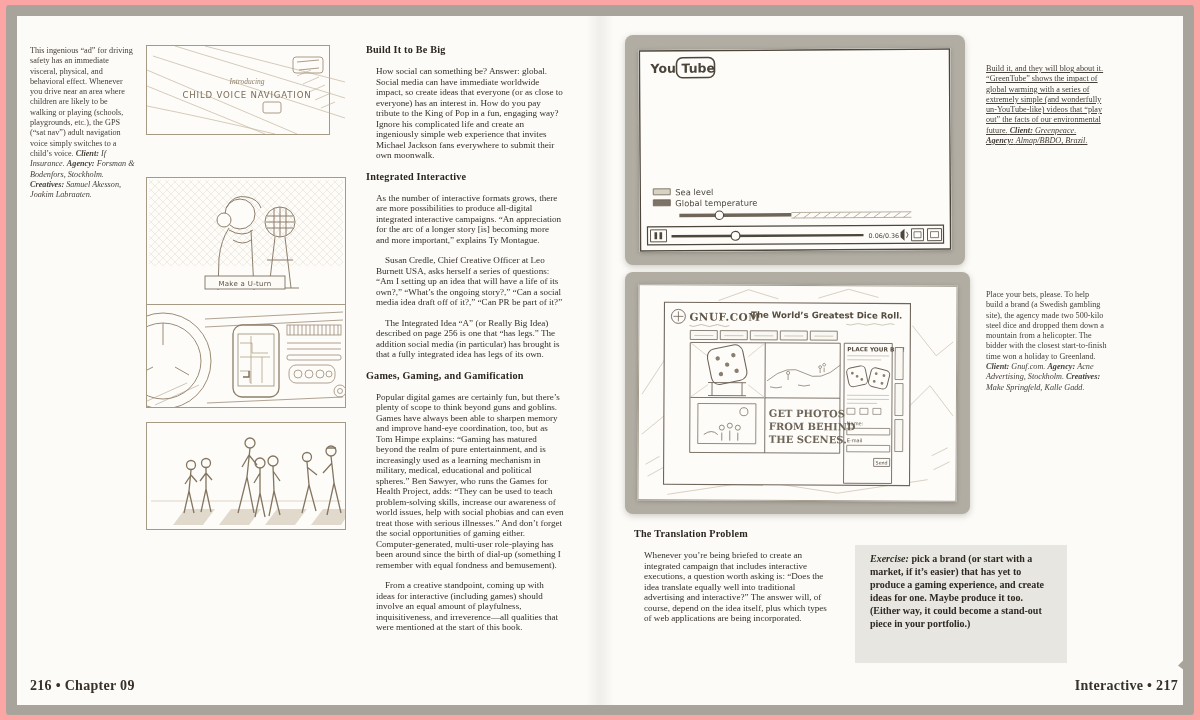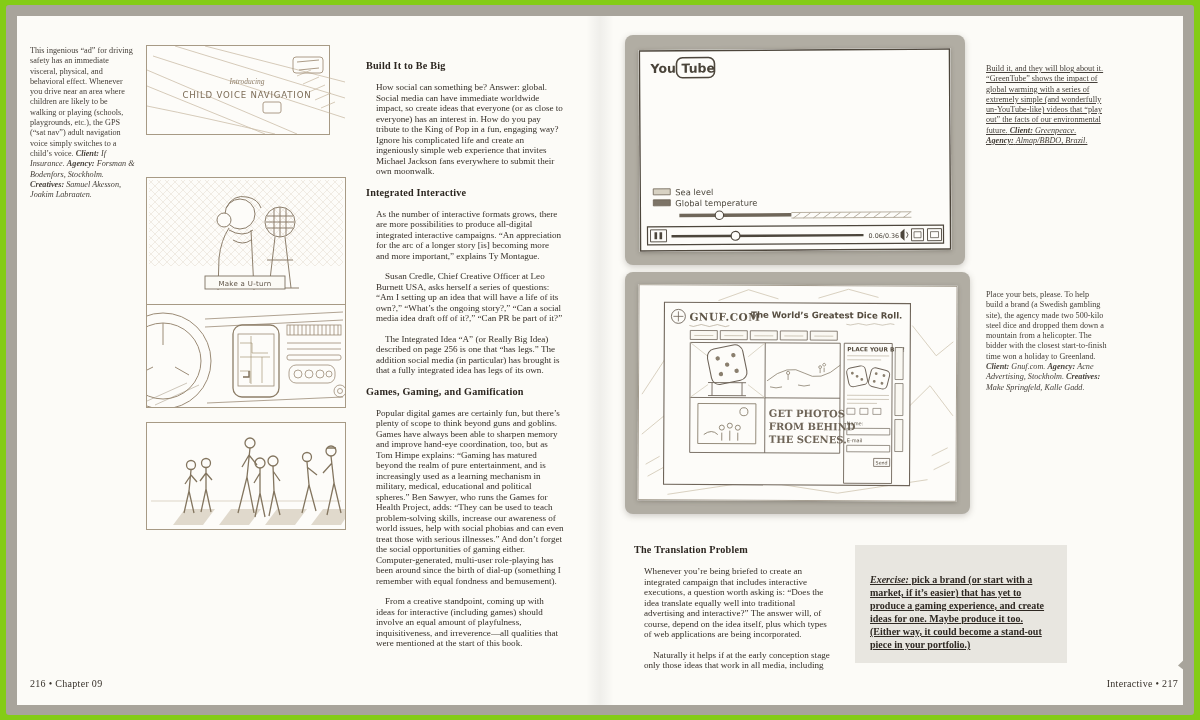--- a/index.html
+++ b/index.html
@@ -1,38 +1,38 @@
 <!DOCTYPE html>
 <html><head>
 <meta charset="utf-8">
 <style>
   html,body{margin:0;padding:0;background:#ffffff;}
-  #spread{position:relative;width:1200px;height:720px;background:#84cc16;overflow:hidden;
+  #spread{position:relative;width:1200px;height:720px;background:#fca5a5;overflow:hidden;
           font-family:"Liberation Serif",serif;color:#38312a;}
   .frame{position:absolute;left:6px;top:5px;right:6px;bottom:5px;background:#a8a49b;border-radius:3px;}
   .page{position:absolute;left:17px;top:16px;right:17px;bottom:15px;background:#fcfbf7;}
   .abs{position:absolute;}
   .gutter{position:absolute;left:586px;top:16px;width:28px;bottom:15px;
           background:linear-gradient(90deg,rgba(0,0,0,0),rgba(0,0,0,.05) 50%,rgba(0,0,0,0));}
   
   .cap{font-size:8.2px;line-height:10.3px;color:#46403a;}
   .cap .crl{font-weight:bold;font-style:italic;}
   .cap .crv{font-style:italic;}
   .bodycol p{margin:10px;font-size:9.1px;line-height:10.5px;color:#352f28;}
   .bodycol p.indent{text-indent:9px;}
   .bodycol h3{margin:9px 0 2px 0;font-size:10.2px;line-height:12px;font-weight:bold;color:#2c2620;letter-spacing:.2px;}
-  .bodycol h3.first{margin-top:16px;}
-  .footer{font-size:10px;font-weight:normal;color:#37312a;letter-spacing:.3px;}
+  .bodycol h3.first{margin-top:0;}
+  .footer{font-size:14px;font-weight:bold;color:#37312a;letter-spacing:.3px;}
   
   .sk{background:#fdfcf9;border:1px solid #a79a85;box-sizing:border-box;}
   
   .panel{background:#b1ada3;border-radius:8px;box-shadow:0 2px 6px rgba(70,64,54,.25);}
   .card{position:absolute;background:#fdfcf9;box-shadow:0 1px 4px rgba(70,64,54,.35);}
-  .exbox{background:#e8e6e0;box-sizing:border-box;padding:28px 15px;
-         font-size:10px;line-height:13px;font-weight:bold;color:#2e2822;text-decoration:underline;}
+  .exbox{background:#e8e6e0;box-sizing:border-box;padding:7px 15px;
+         font-size:10px;line-height:13px;font-weight:bold;color:#2e2822;}
   .exbox .exlabel{font-style:italic;}
   .notch{position:absolute;background:#a8a49b;}
 </style>
 </head>
 <body>
 
 <div id="spread">
   <div class="frame"></div>
   <div class="page"></div>
   <div class="gutter"></div>
@@ -349,21 +349,20 @@
     <span class="crv">Gnuf.com.</span>
     <span class="crl">Agency:</span>
     <span class="crv">Acne Advertising, Stockholm.</span>
     <span class="crl">Creatives:</span>
     <span class="crv">Make Springfeld, Kalle Gadd.</span>
   </div>
 
   <div class="abs bodycol" style="left:634px;top:528px;width:210px;">
     <h3 class="first">The Translation Problem</h3>
     <p>Whenever you’re being briefed to create an integrated campaign that includes interactive executions, a question worth asking is: “Does the idea translate equally well into traditional advertising and interactive?” The answer will, of course, depend on the idea itself, plus which types of web applications are being incorporated.</p>
-    <p class="indent">Naturally it helps if at the early conception stage only those ideas that work in all media, including</p>
   </div>
 
   <div class="abs exbox" style="left:855px;top:545px;width:212px;height:118px;">
     <span class="exlabel">Exercise:</span><span> pick a brand (or start with a market, if it’s easier) that has yet to produce a gaming experience, and create ideas for one. Maybe produce it too. (Either way, it could become a stand-out piece in your portfolio.)</span>
   </div>
 
   <div class="abs footer" style="left:980px;top:678px;width:198px;text-align:right;">Interactive • 217</div>
 
   <div class="notch" style="left:1178px;top:650px;width:16px;height:28px;clip-path:polygon(100% 0,100% 100%,0 55%);"></div>
 </div>

